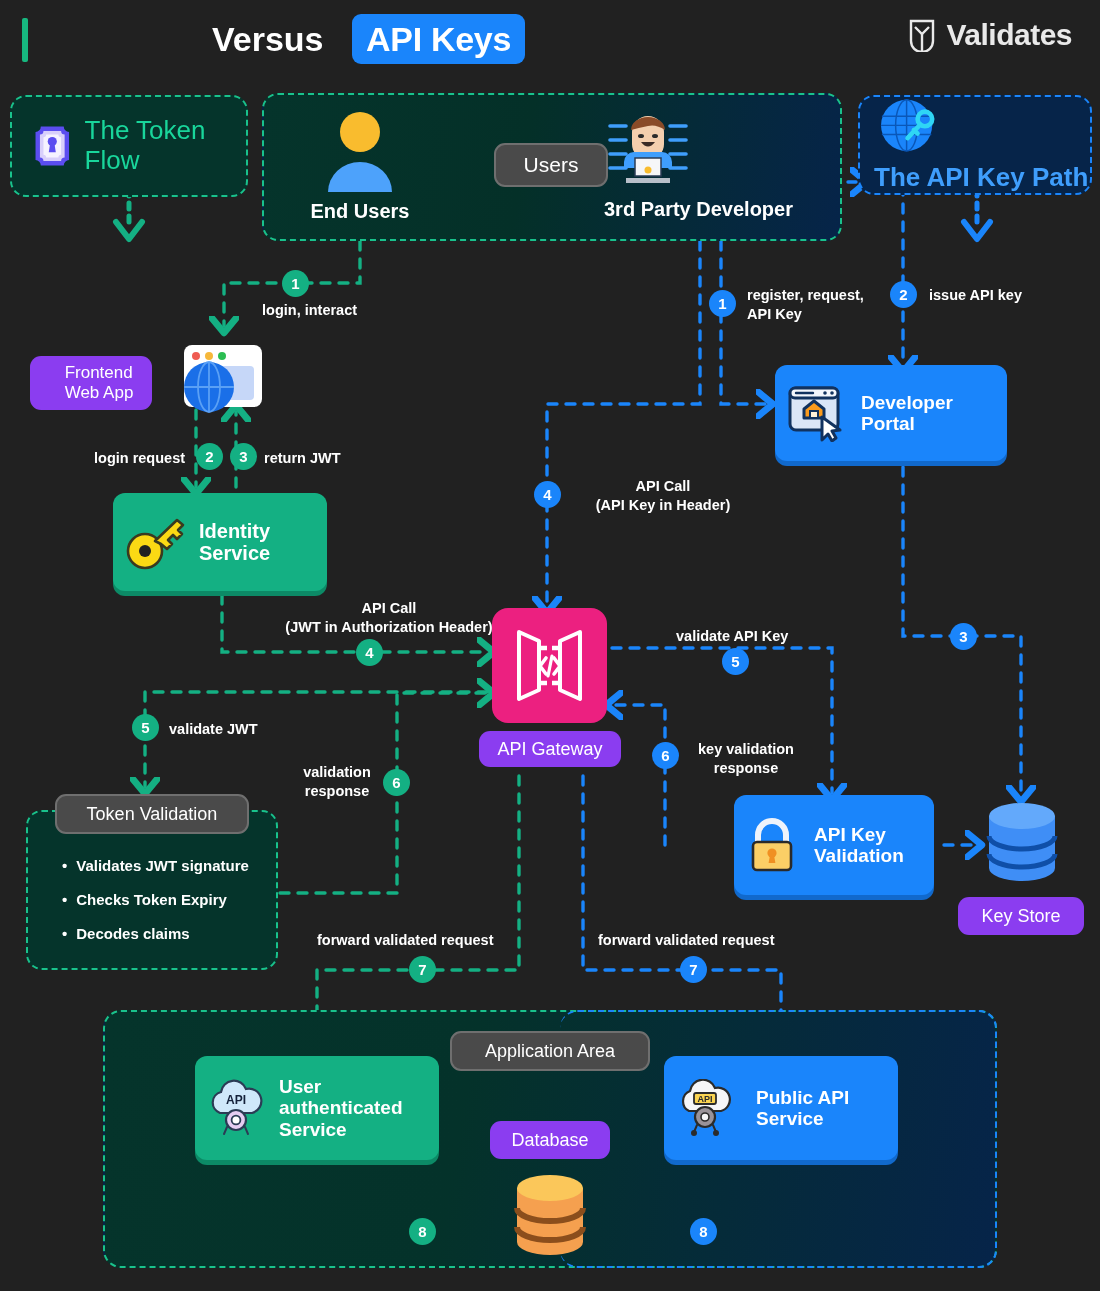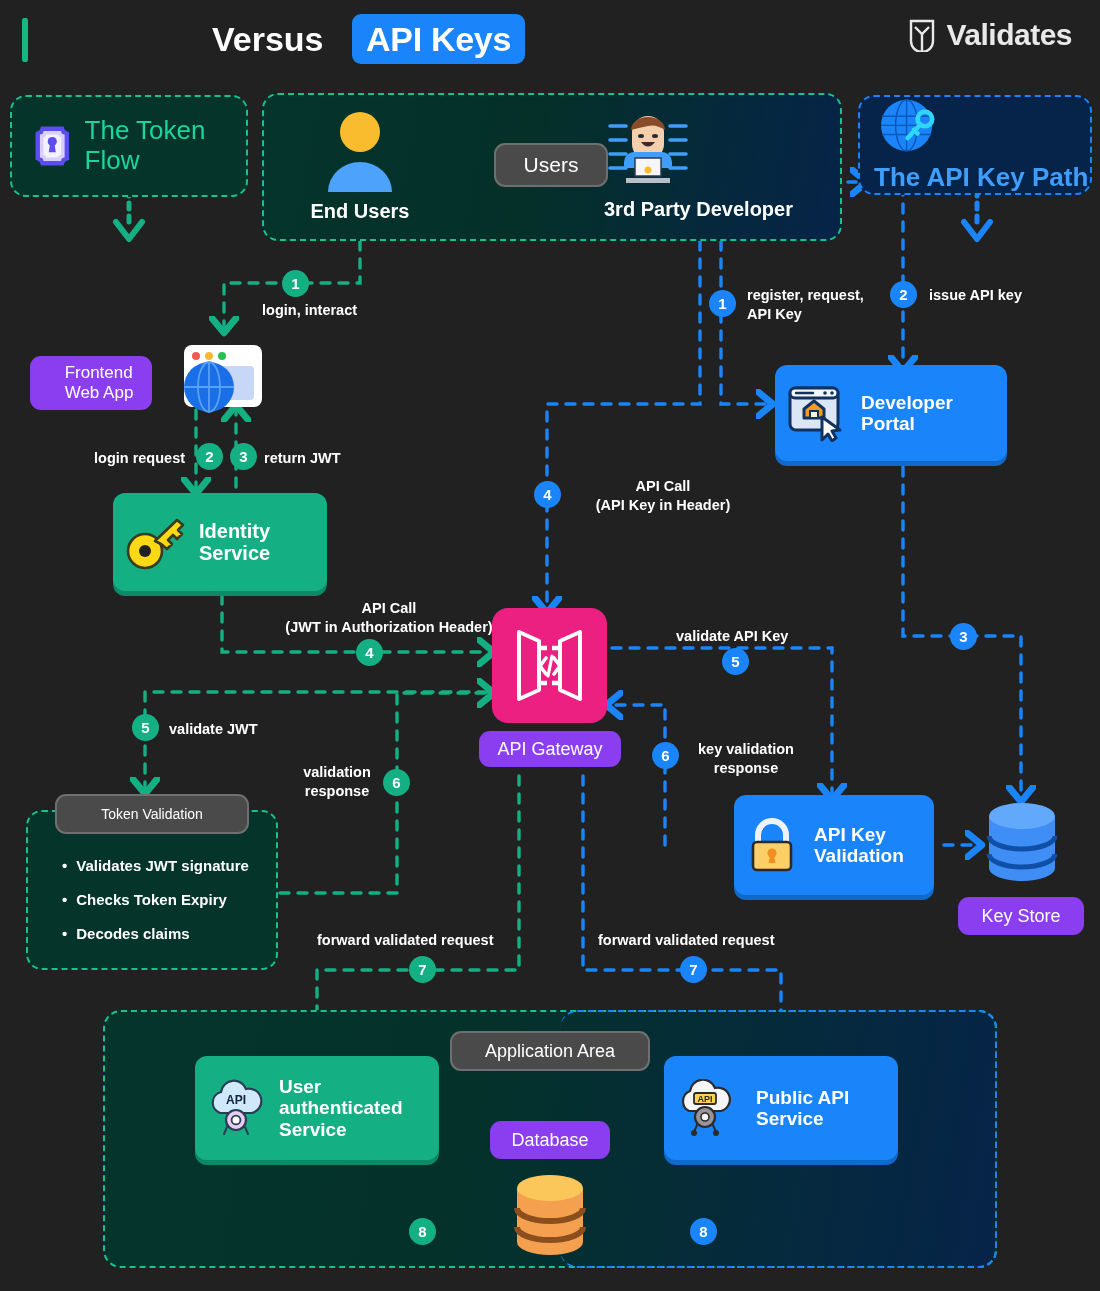--- a/index.html
+++ b/index.html
@@ -268,21 +268,21 @@
   <svg width="74" height="84" viewBox="0 0 74 84">
     <path d="M4 16 h66 v52 a33 13 0 0 1 -66 0 z" fill="#3f8ef6"></path>
     <ellipse cx="37" cy="16" rx="33" ry="13" fill="#63a9fb"></ellipse>
     <path d="M4 36 a33 13 0 0 0 66 0" fill="none" stroke="#0f4fa8" stroke-width="5"></path>
     <path d="M4 54 a33 13 0 0 0 66 0" fill="none" stroke="#0f4fa8" stroke-width="5"></path>
   </svg>
 </div>
 <div class="abs chip chip-purple" style="left:958px;top:897px;width:126px;height:38px;font-size:18px;">Key Store</div>
 
 <div class="abs region reg-green" style="left:26px;top:810px;width:252px;height:160px;"></div>
-<div class="abs chip chip-grey" style="left:55px;top:794px;width:194px;height:40px;font-size:14px;">Token Validation</div>
+<div class="abs chip chip-grey" style="left:55px;top:794px;width:194px;height:40px;font-size:18px;">Token Validation</div>
 <div class="abs bullets" style="left:62px;top:858px;width:210px;">
   <div>
       <span class="dot">•</span>
       <span>Validates JWT signature</span>
     </div>
   <div>
       <span class="dot">•</span>
       <span>Checks Token Expiry</span>
     </div>
   <div>

